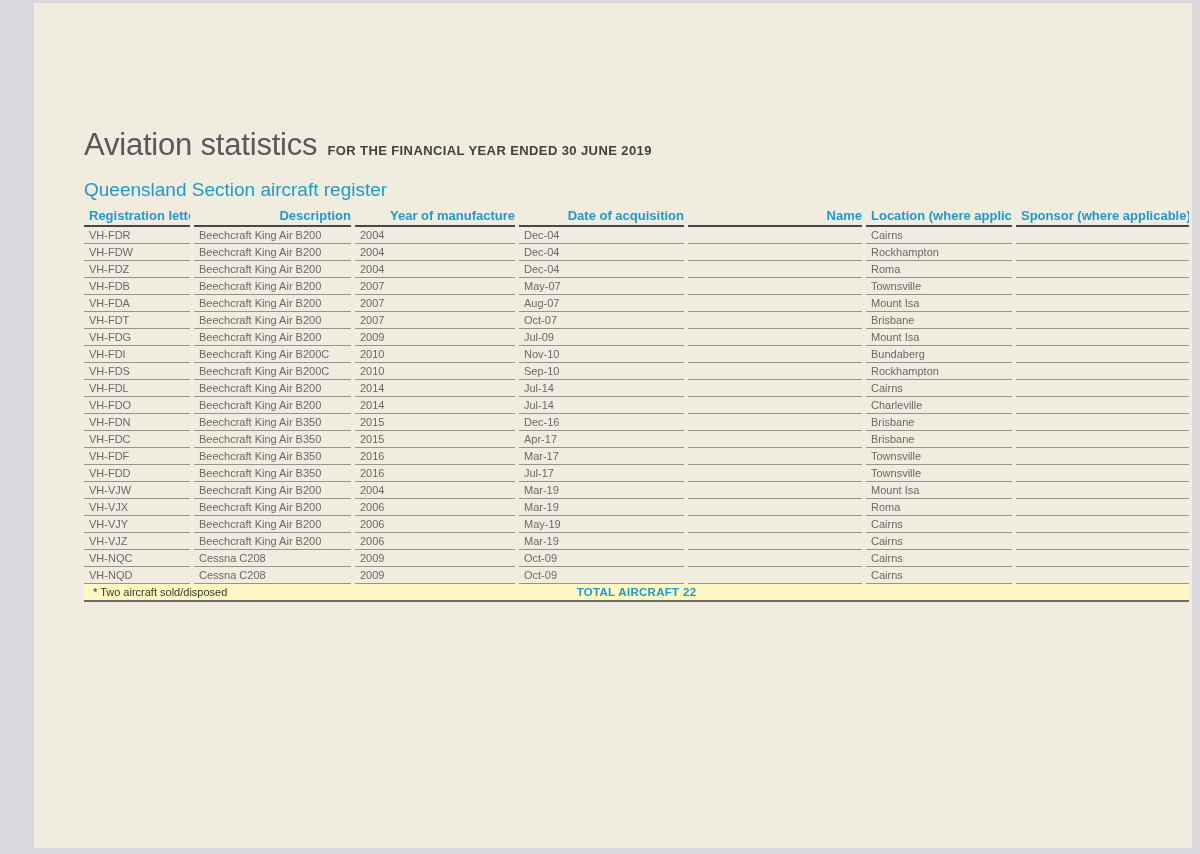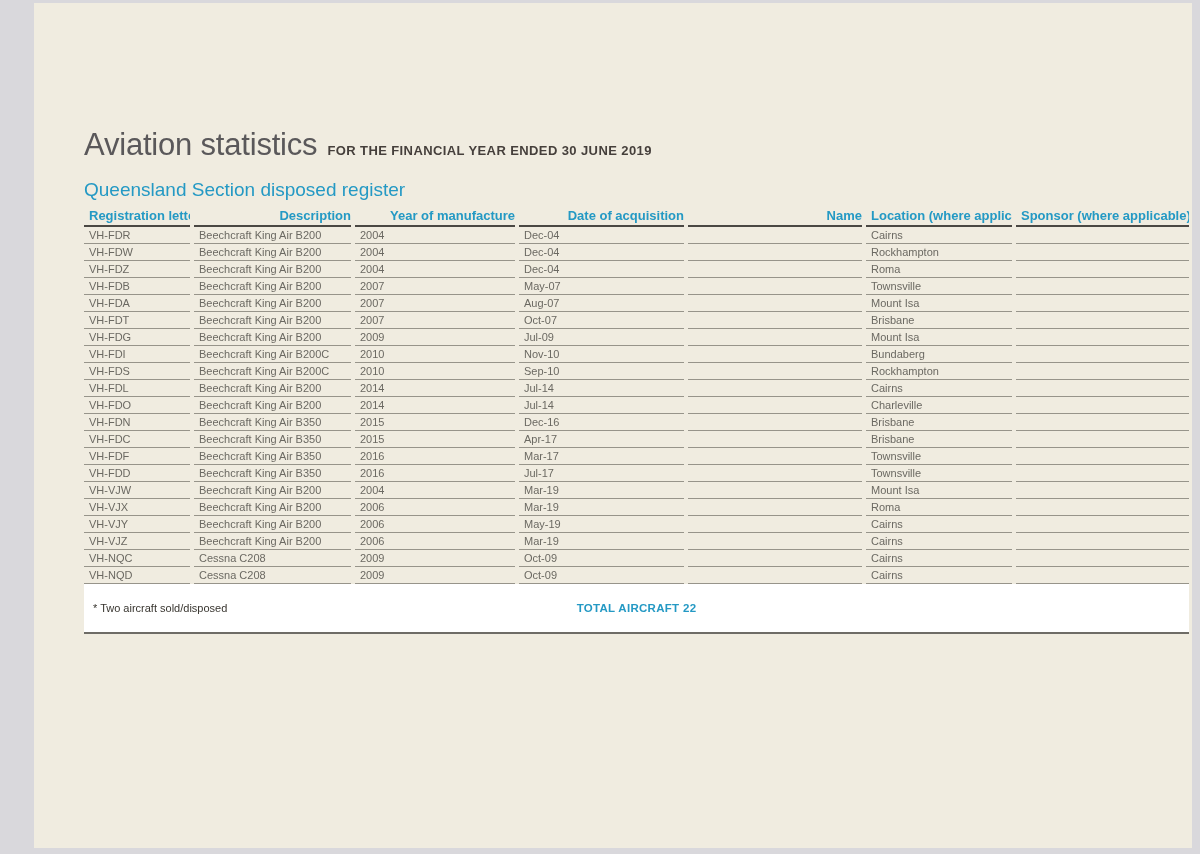--- a/index.html
+++ b/index.html
@@ -75,25 +75,25 @@
   }
   table.register td {
     height: 16px;
     padding: 0 0 0 5px;
     border-bottom: 1px solid #97948a;
     overflow: hidden;
     white-space: nowrap;
     vertical-align: middle;
   }
   tr.footer-row td {
-    background: #ffffff;
+    background: #fef9c3;
     border-bottom: 2px solid #6e6c66;
     position: relative;
     height: 16px;
-    padding: 16px;
+    padding: 0;
   }
   .footnote {
     position: absolute;
     left: 9px;
     top: 50%;
     transform: translateY(-50%);
     font-size: 11px;
     color: #38352f;
   }
   .total-label {
@@ -112,21 +112,21 @@
 <body>
 
 <div class="page">
   <div class="content">
 
     <div class="title-line">
       <span class="page-title">Aviation statistics</span>
       <span class="page-subtitle">FOR THE FINANCIAL YEAR ENDED 30 JUNE 2019</span>
     </div>
 
-    <div class="section-heading">Queensland Section disposed register</div>
+    <div class="section-heading">Queensland Section aircraft register</div>
 
     <table class="register">
       <colgroup>
         <col style="width:106px">
         <col style="width:157px">
         <col style="width:160px">
         <col style="width:165px">
         <col style="width:174px">
         <col style="width:146px">
         <col style="width:173px">

